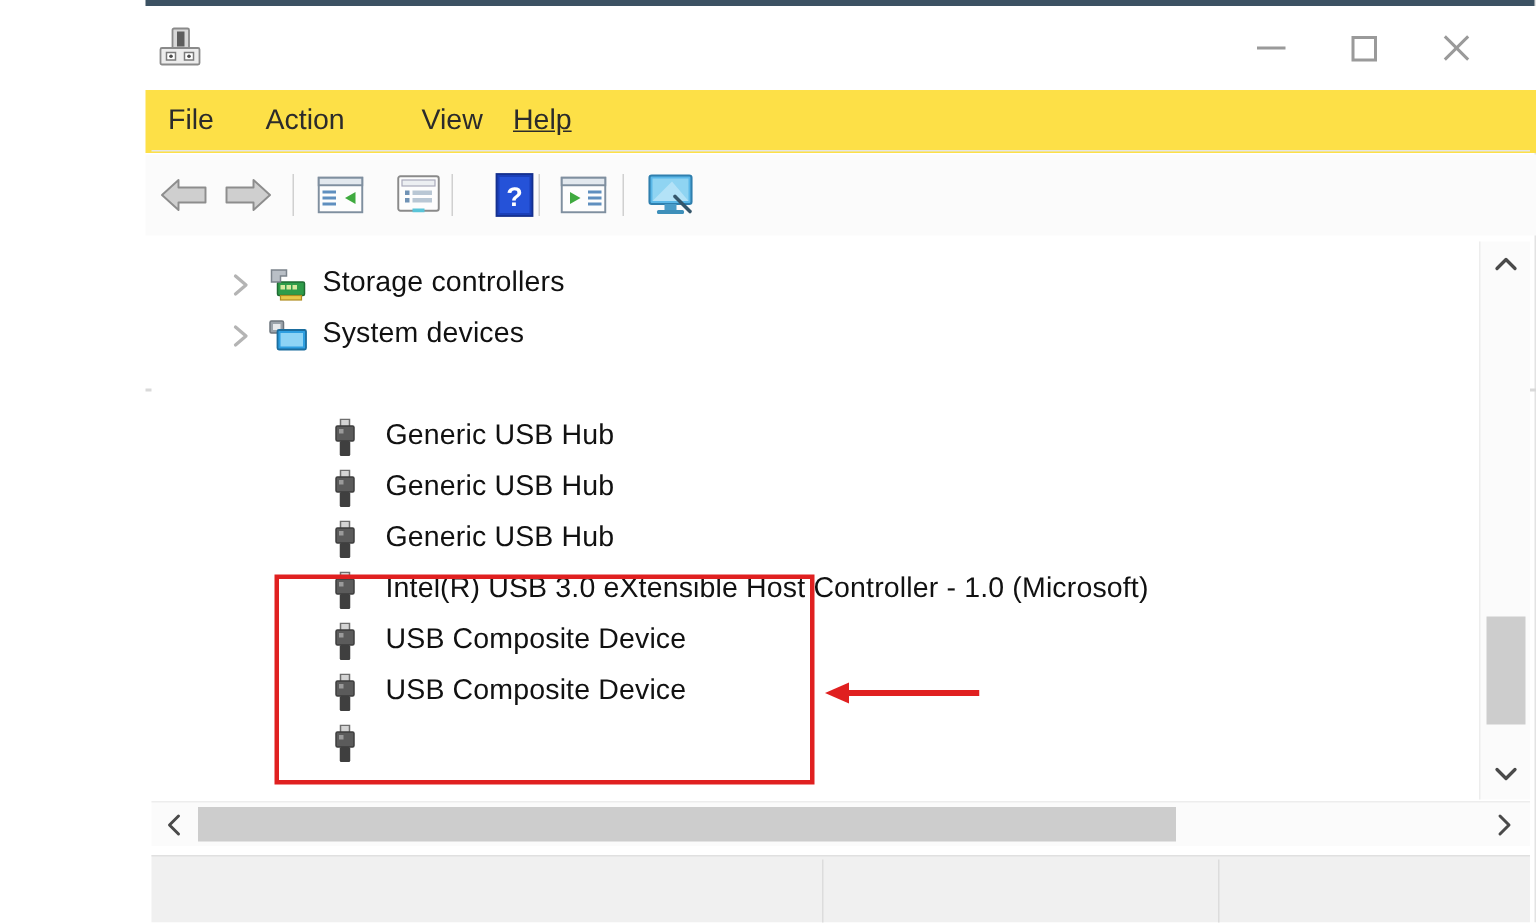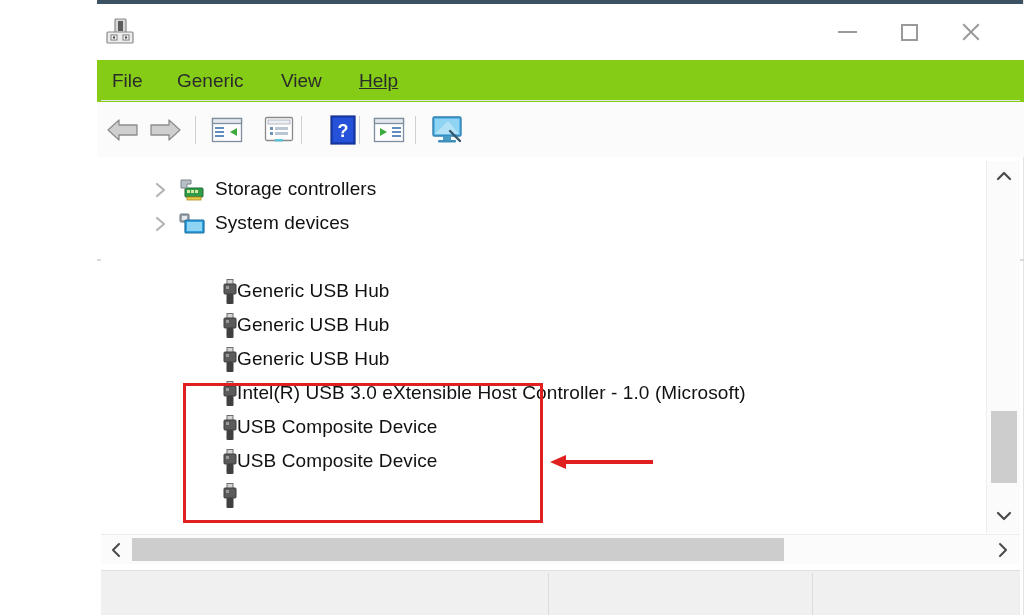--- a/index.html
+++ b/index.html
@@ -64,31 +64,31 @@
     content: ""; position: absolute; left: 0; top: 10px;
     width: 22px; height: 2px; background: #9a9a9a;
   }
   .glyph-close:before { transform: rotate(45deg); }
   .glyph-close:after { transform: rotate(-45deg); }
 
   
   .menubar {
     position: absolute; left: 0; top: 60px;
     width: 927px; height: 42px;
-    background: #84cc16;
+    background: #fde047;
   }
   .menu-item {
     position: absolute; top: 8px;
     font-size: 19px; color: #2b2b2b;
     padding: 2px 4px; white-space: nowrap;
   }
   .mi-file   { left: 11px; }
   .mi-action { left: 76px; }
   .mi-view   { left: 180px; }
-  .mi-help   { left: 258px; text-decoration: underline; }
+  .mi-help   { left: 241px; text-decoration: underline; }
   .menu-sep {
     position: absolute; left: 4px; top: 100px;
     width: 919px; height: 1px; background: #e6e6e6;
   }
 
   
   .toolbar {
     position: absolute; left: 0; top: 103px;
     width: 927px; height: 54px;
     background: #fbfbfb;
@@ -144,21 +144,21 @@
     position: absolute;
     font-size: 19px; color: #111111;
     white-space: nowrap; letter-spacing: 0.1px;
   }
   
   .lvl0 .expander { left: 46px; top: 4px; }
   .lvl0 .row-icon { left: 78px; top: 4px; }
   .lvl0 .row-label { left: 114px; top: 5px; }
   
   .lvl1 .row-icon { left: 116px; top: 4px; }
-  .lvl1 .row-label { left: 136px; top: 5px; }
+  .lvl1 .row-label { left: 156px; top: 5px; }
 
   
   .vscroll {
     position: absolute; left: 889px; top: 161px;
     width: 34px; height: 372px;
     background: #fbfbfb; border-left: 1px solid #ededed;
     box-sizing: border-box;
   }
   .vs-arrow {
     position: absolute; left: 0; width: 33px; height: 30px;
@@ -259,21 +259,21 @@
           <span class="glyph-max"></span>
         </div>
         <div class="wc wc-close">
           <span class="glyph-close"></span>
         </div>
       </div>
     </div>
 
     <div class="menubar">
       <div class="menu-item mi-file">File</div>
-      <div class="menu-item mi-action">Generic</div>
+      <div class="menu-item mi-action">Action</div>
       <div class="menu-item mi-view">View</div>
       <div class="menu-item mi-help">Help</div>
     </div>
     <div class="menu-sep"></div>
 
     <div class="toolbar">
 
       <div class="tb-btn tb-back">
         <svg width="34" height="26" viewBox="0 0 34 26">
           <path d="M13 3 L2 13 L13 23 L13 18 L31 18 L31 8 L13 8 Z" fill="#cfcfcf" stroke="#8d8d8d" stroke-width="1.3" stroke-linejoin="round"></path>

